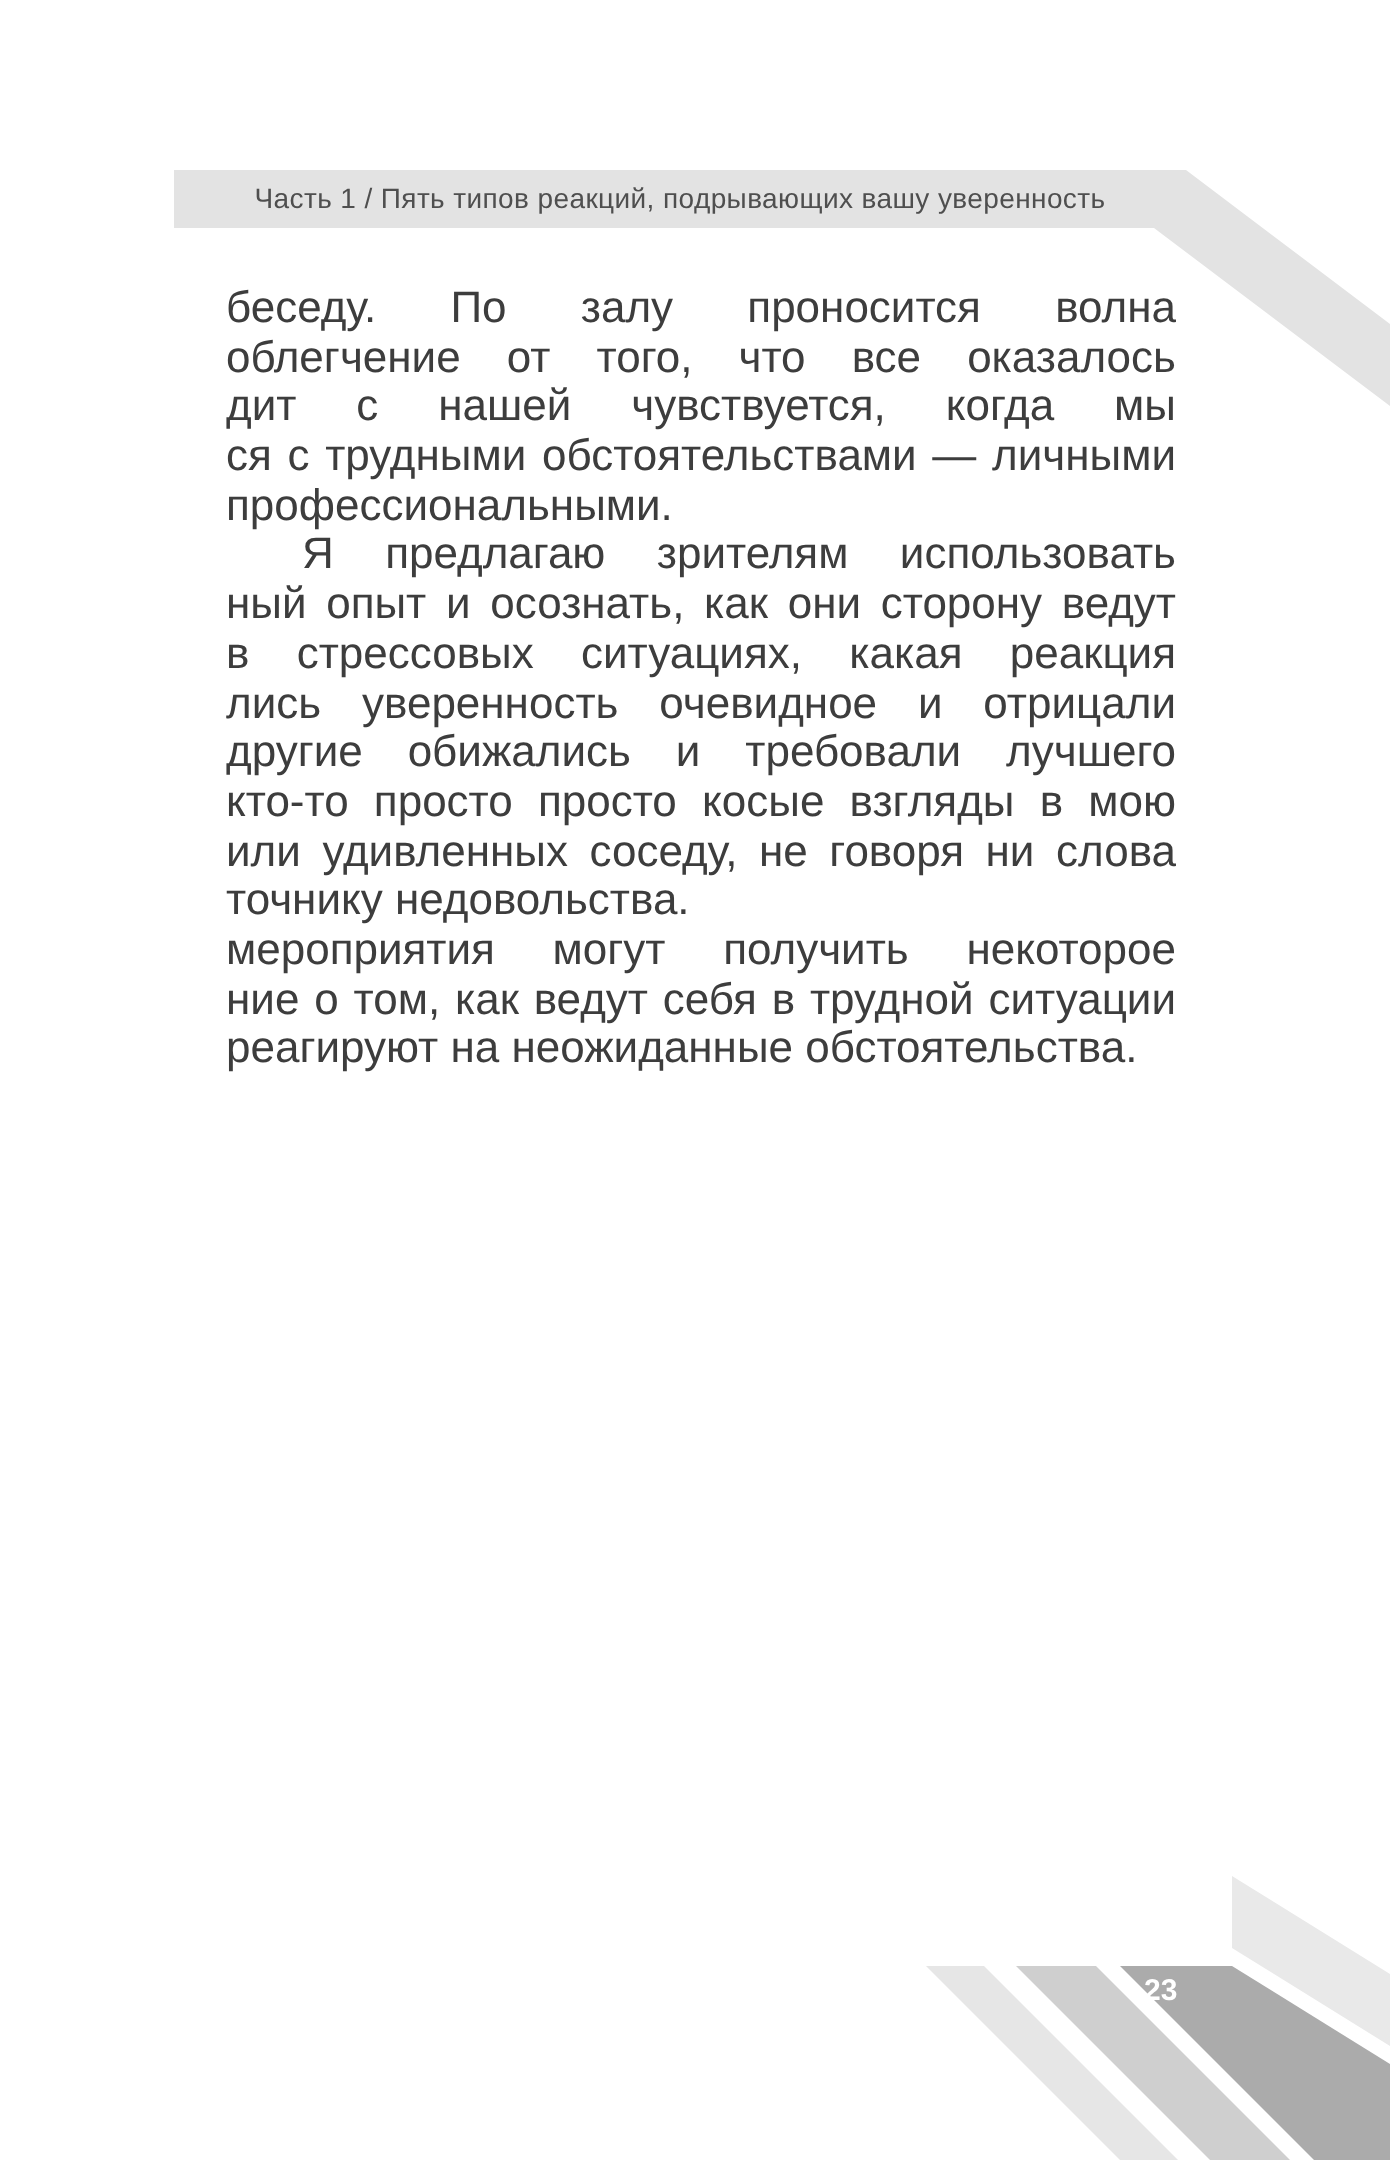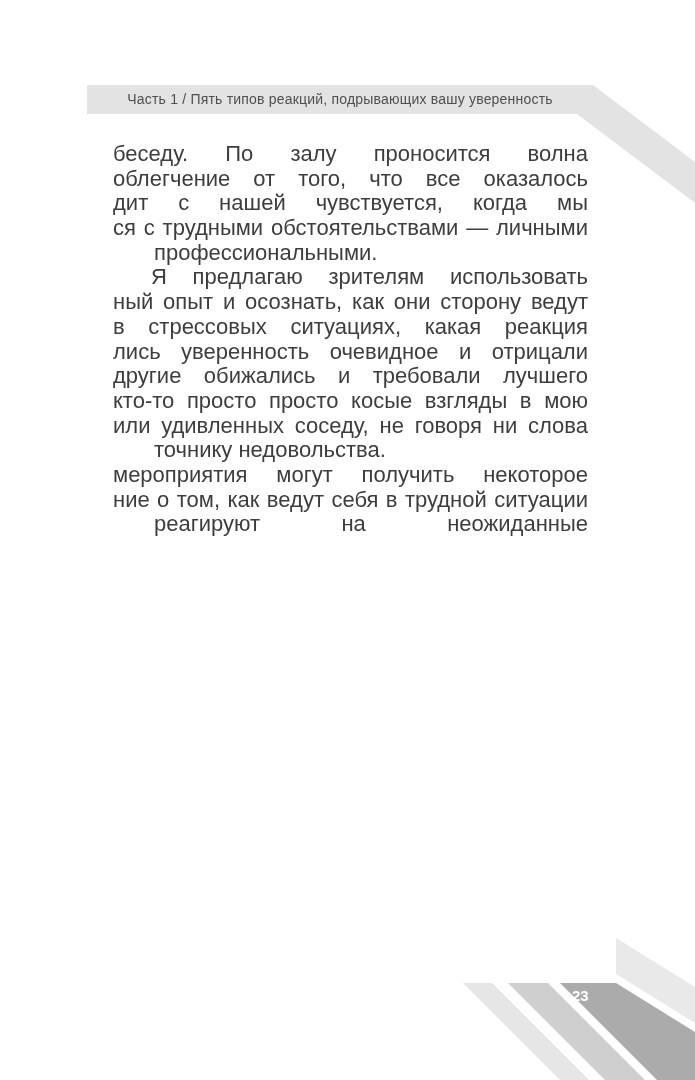--- a/index.html
+++ b/index.html
@@ -54,21 +54,20 @@
   .line {
     text-align: justify;
     text-align-last: justify;
     text-justify: inter-word;
     white-space: normal;
     overflow: hidden;
     height: 24.7px;
   }
   .line.last {
     text-align-last: left;
-    margin-left: 41px;
   }
   .line.indent {
     padding-left: 38px;
   }
 
   .page-number {
     position: absolute;
     left: 572px;
     top: 987px;
     width: 50px;

